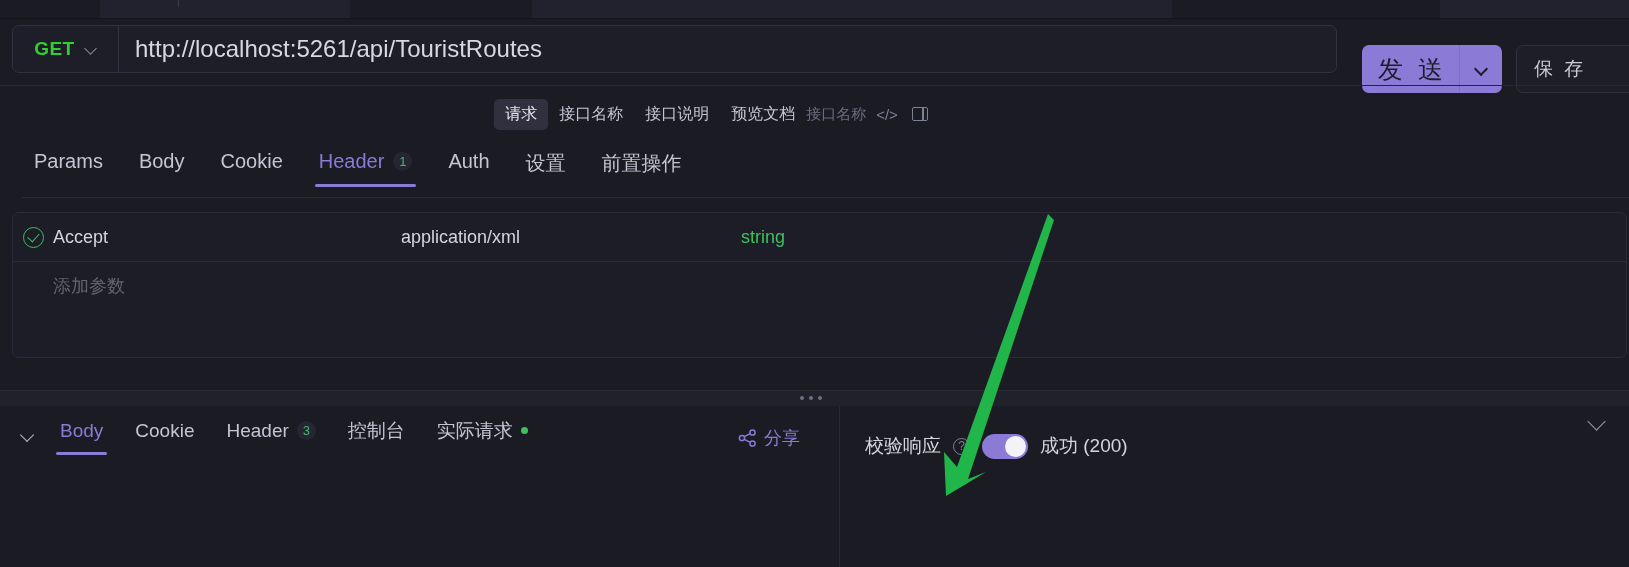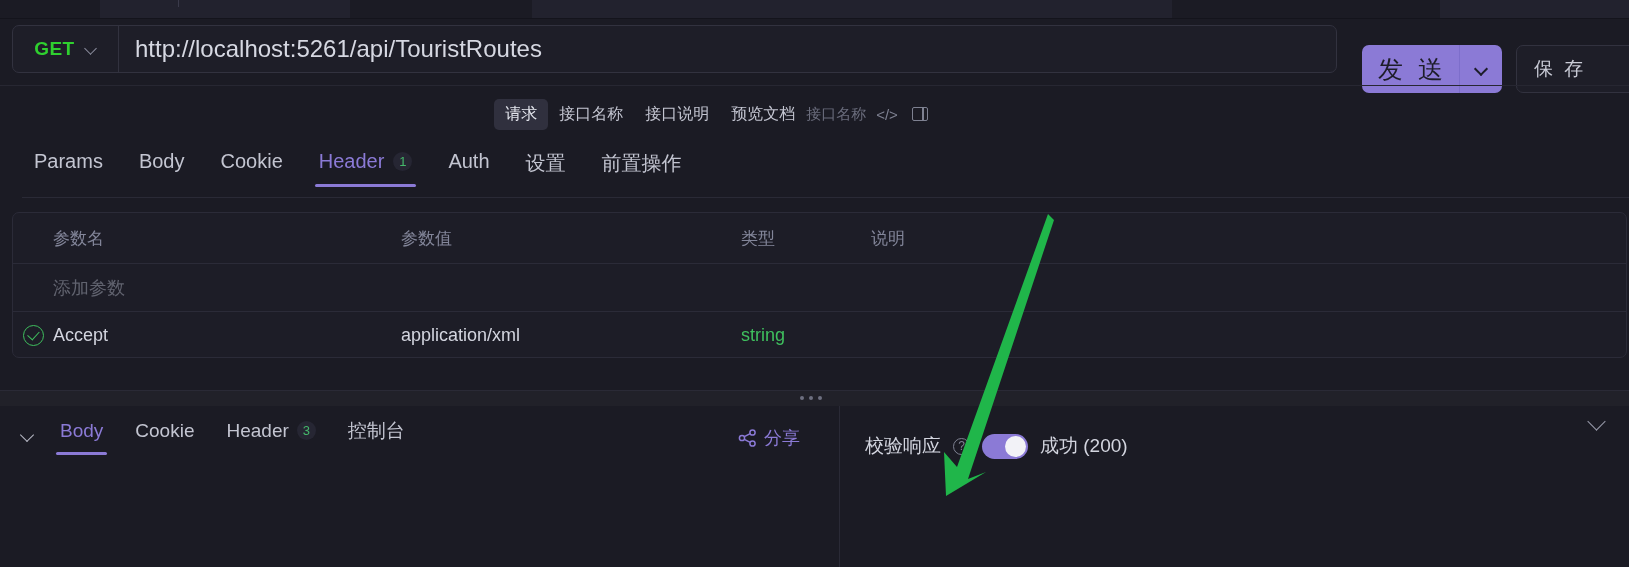--- a/index.html
+++ b/index.html
@@ -285,43 +285,36 @@
     <div class="ptab">
       <span>设置</span>
     </div>
     <div class="ptab">
       <span>前置操作</span>
     </div>
   </div>
   <div class="ptabs-rule"></div>
 
   <div class="ptable">
-    <div class="row head">
-      <div class="c-check"></div>
-      <div class="c-name hd">参数名</div>
-      <div class="c-val hd">参数值</div>
-      <div class="c-type hd">类型</div>
-      <div class="c-desc hd">说明</div>
+    <div class="row">
+      <div class="c-check">
+        <span class="checkcircle"></span>
+      </div>
+      <div class="c-name cell">Accept</div>
+      <div class="c-val cell">application/xml</div>
+      <div class="c-type cell type">string</div>
+      <div class="c-desc cell"></div>
     </div>
     <div class="row">
       <div class="c-check"></div>
       <div class="c-name cell muted">添加参数</div>
       <div class="c-val"></div>
       <div class="c-type"></div>
       <div class="c-desc"></div>
     </div>
-    <div class="row">
-      <div class="c-check">
-        <span class="checkcircle"></span>
-      </div>
-      <div class="c-name cell">Accept</div>
-      <div class="c-val cell">application/xml</div>
-      <div class="c-type cell type">string</div>
-      <div class="c-desc cell"></div>
-    </div>
   </div>
 
   <div class="splitter">
     <div class="dots">
         <i></i>
         <i></i>
         <i></i>
       </div>
   </div>
 
@@ -335,20 +328,24 @@
       </div>
       <div class="rtab">
         <span>Cookie</span>
       </div>
       <div class="rtab">
         <span>Header</span>
         <span class="badge">3</span>
       </div>
       <div class="rtab">
         <span>控制台</span>
+      </div>
+      <div class="rtab">
+        <span>实际请求</span>
+        <span class="greendot"></span>
       </div>
       <div class="share">
         <svg width="19" height="18" viewBox="0 0 19 18">
           <circle cx="14.5" cy="3.5" r="2.6" fill="none" stroke="#8b7ad6" stroke-width="1.5"></circle>
           <circle cx="4" cy="9" r="2.6" fill="none" stroke="#8b7ad6" stroke-width="1.5"></circle>
           <circle cx="14.5" cy="14.5" r="2.6" fill="none" stroke="#8b7ad6" stroke-width="1.5"></circle>
           <line x1="6.3" y1="7.7" x2="12.2" y2="4.7" stroke="#8b7ad6" stroke-width="1.5"></line>
           <line x1="6.3" y1="10.3" x2="12.2" y2="13.3" stroke="#8b7ad6" stroke-width="1.5"></line>
         </svg>
         <span>分享</span>

